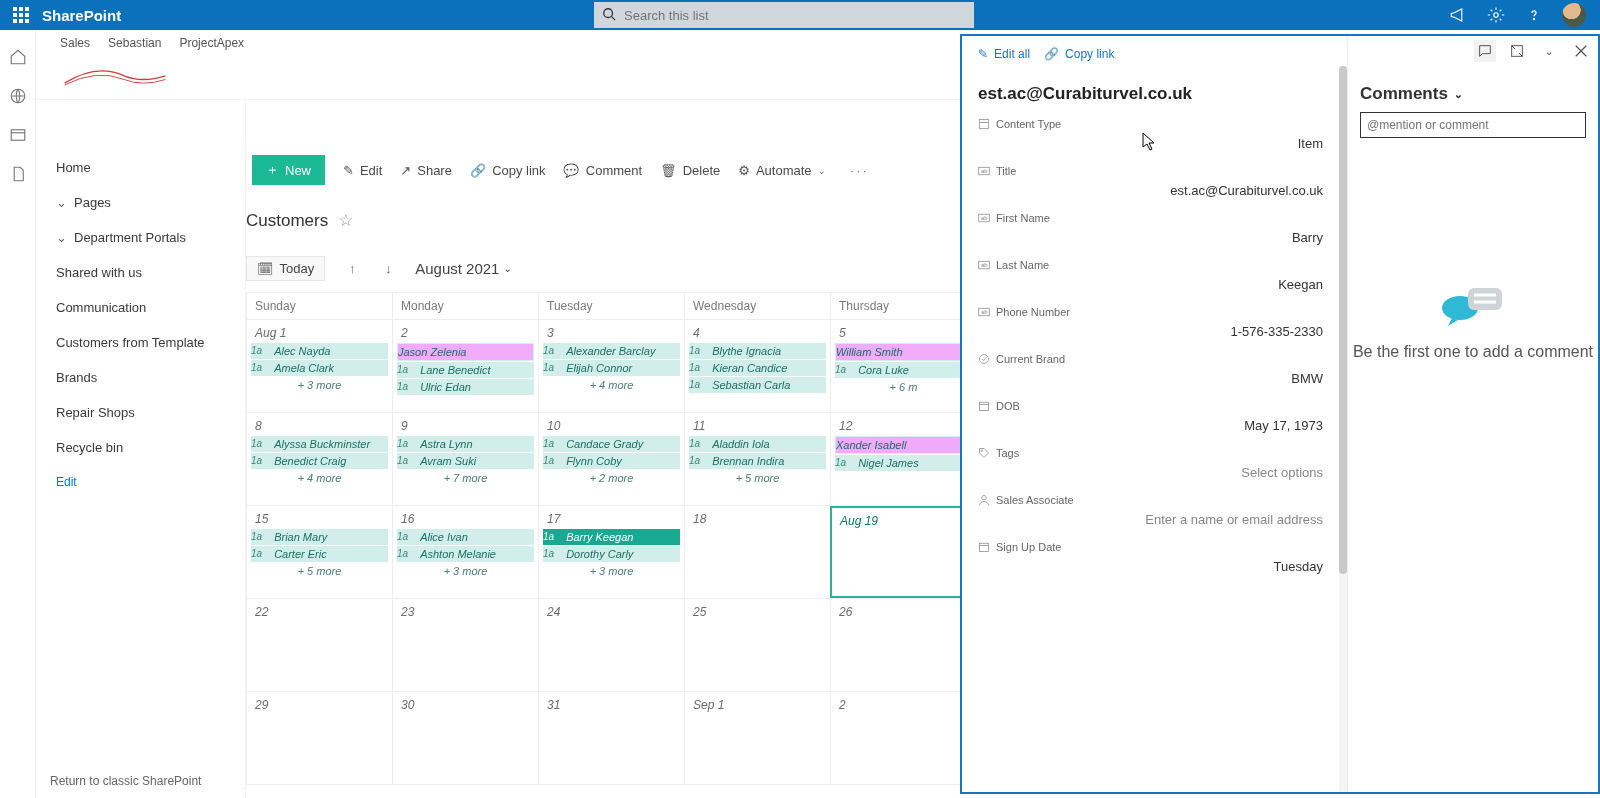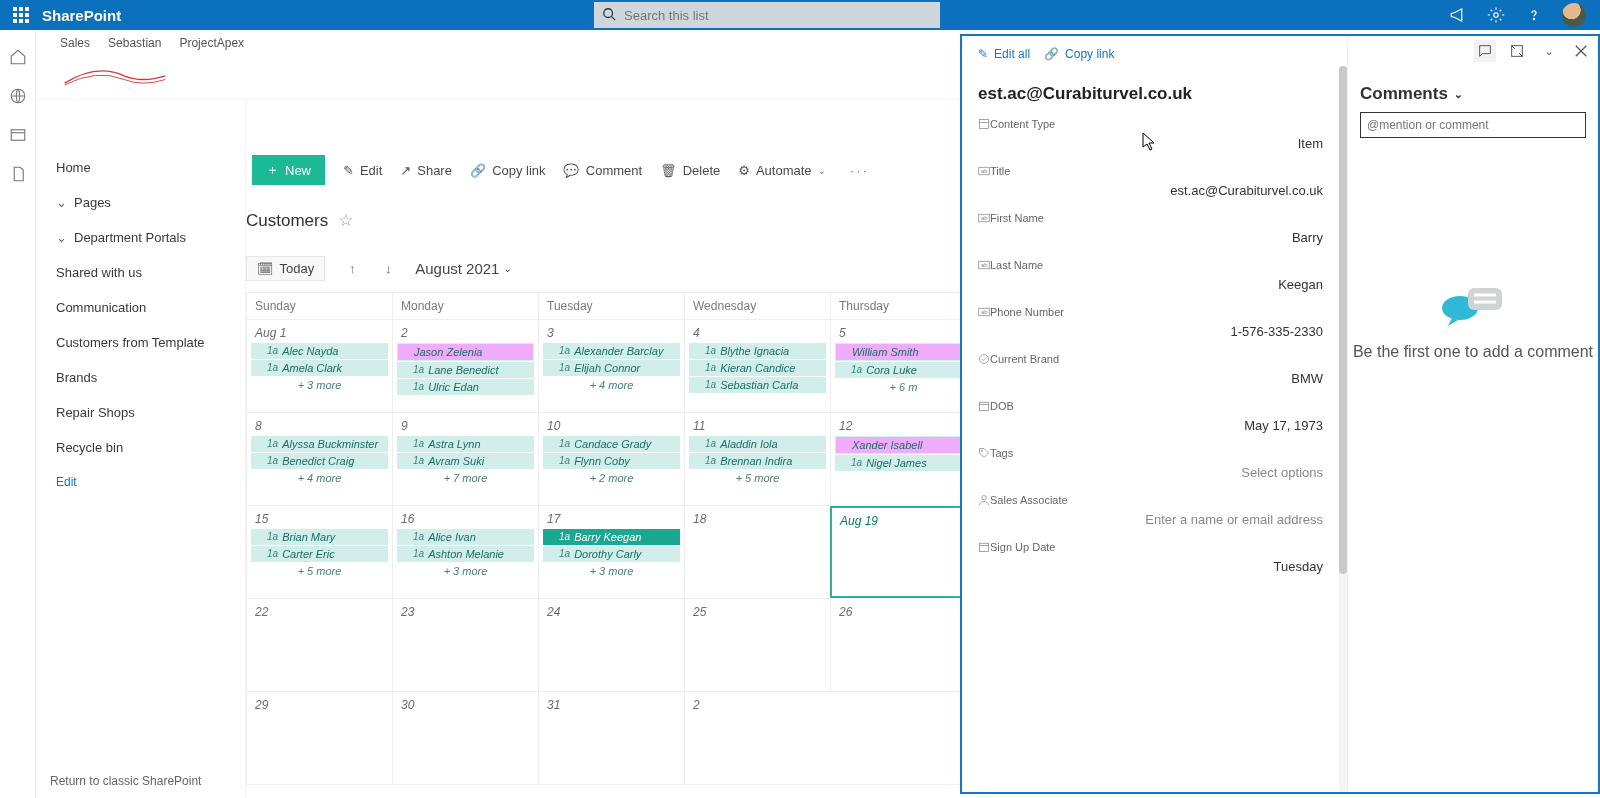--- a/index.html
+++ b/index.html
@@ -5,21 +5,21 @@
 * { margin: 0; padding: 0; box-sizing: border-box; font-family: "Segoe UI", Arial, sans-serif; }
 body { width: 1600px; height: 798px; overflow: hidden; background: #ffffff; color: #323130; font-size: 13px; position: relative; }
 
 
 .topbar { height: 30px; background: #0c71bd; display: flex; align-items: center; color: #fff; padding: 0 6px; }
 .waffle { width: 30px; height: 30px; display:flex; align-items:center; justify-content:center; cursor:pointer; }
 .waffle-grid { width:16px; height:16px; display:grid; grid-template-columns:repeat(3,4px); grid-template-rows:repeat(3,4px); gap:2px; }
 .waffle-grid span { background:#fff; }
 .brand { font-size: 15px; font-weight:600; margin-left: 6px; }
 .searchwrap { margin-left: auto; margin-right: auto; position: absolute; left: 594px; top:2px; }
-.searchbox { width: 346px; height: 26px; background: #cfd7dd; border:none; padding-left: 30px; font-size:13px; color:#333; }
+.searchbox { width: 380px; height: 26px; background: #cfd7dd; border:none; padding-left: 30px; font-size:13px; color:#333; }
 .searchwrap .sicon { position:absolute; left:8px; top:5px; color:#333; }
 .topright { margin-left:auto; display:flex; align-items:center; gap:18px; padding-right:8px; }
 .topicon { width:20px; height:20px; display:flex; align-items:center; justify-content:center; cursor:pointer; }
 .avatar { width:24px; height:24px; border-radius:50%; background: radial-gradient(circle at 40% 30%, #e2b98f 0 40%, #4a5a4a 42% 100%); }
 
 
 .lane { position:absolute; left:0; top:30px; width:36px; height:calc(100% - 30px); background:#fff; border-right:1px solid #eee; display:flex; flex-direction:column; align-items:center; gap:18px; padding-top:18px; }
 .laneicon { color:#5a5a5a; cursor:pointer; }
 
 
@@ -54,37 +54,37 @@
 .monthlabel { font-size:15px; color:#444; display:flex; align-items:center; gap:4px; cursor:pointer;}
 
 
 .calendar { position:absolute; left:246px; top:292px; right:0; }
 .chead { display:grid; grid-template-columns:repeat(5, 146px); border-top:1px solid #eee; border-bottom:1px solid #eee;}
 .chead div { padding:6px 8px; font-size:12px; color:#7a7a7a; border-left:1px solid #eee;}
 .row { display:grid; grid-template-columns:repeat(5, 146px); border-bottom:1px solid #eee;}
 .cell { min-height:92px; border-left:1px solid #eee; padding:4px 4px 2px 4px; position:relative;font-style:italic;}
 .dnum { font-size:12px; color:#6b6b6b; padding:2px 4px;}
 .dnum.today { color:#007a65;}
-.ev { background:#d2eeea; color:#1a6e63; font-size:11px; padding:2px 16px; margin:1px 0; white-space:nowrap; overflow:hidden; text-overflow:ellipsis; cursor:pointer; display:flex; gap:4px;}
+.ev { background:#d2eeea; color:#1a6e63; font-size:11px; padding:2px 0; margin:1px 0; white-space:nowrap; overflow:hidden; text-overflow:ellipsis; cursor:pointer; display:flex; gap:12px;}
 .ev .etime { color:#38857a; font-size:10px;}
 .ev.sel { background:#1ba892; color:#fff; }
 .ev.sel .etime { color:#eaf8f5;}
 .ev.white { background:#f0abfc; color:#1a6e63; border:1px solid #d2eeea;}
 .more { color:#4a7f76; font-size:11px; text-align:center; padding:2px 0; cursor:pointer;}
 .cell.today { border:2px solid #29b39b; border-left:2px solid #29b39b;}
 
 
 .panel { position:absolute; right:0; top:34px; width:640px; bottom:4px; background:#fff; border:2px solid #1577c4; display:flex;}
 .panel-main { width:386px; border-right:1px solid #eee; position:relative; overflow:hidden;}
 .panel-main-inner { position:absolute; inset:0 8px 0 0; overflow-y:auto; padding:0 16px 10px 16px;}
 .panel-cmd { position:sticky; top:0; background:#fff; display:flex; align-items:center; gap:14px; height:30px; padding-top:6px; z-index:2;}
 .panel-cmd a { display:flex; align-items:center; gap:6px; color:#1577c4; font-size:12px; cursor:pointer;}
 .ptitle { font-size:17px; font-weight:600; margin:18px 0 8px 0; color:#222;}
 .field { margin:14px 0 4px 0;}
-.flabel { display:flex; align-items:center; font-size:11px; color:#666;}
+.flabel { display:flex; align-items:center; gap:6px; font-size:11px; color:#666;}
 .flabel svg, .flabel .fi { width:12px; height:12px; color:#888;}
 .fval { font-size:13px; color:#333; margin-top:6px;text-align:right;}
 .fval.ph { color:#888; }
 .panel-scroll { position:absolute; right:0; top:30px; width:8px; bottom:0; background:#f4f4f4;}
 .panel-scroll .thumb { position:absolute; left:0; width:8px; background:#c9c9c9; border-radius:4px;}
 
 .panel-right { flex:1; display:flex; flex-direction:column; position:relative;}
 .panel-topicons { position:absolute; right:6px; top:4px; display:flex; gap:10px; align-items:center;}
 .panel-topicons .pbtn { width:22px; height:22px; display:flex; align-items:center; justify-content:center; cursor:pointer; color:#555;}
 .panel-topicons .pbtn.active { background:#f2f2f2;}
@@ -462,20 +462,23 @@
         <div class="cell">
           <div class="dnum">29</div>
         </div>
         <div class="cell">
           <div class="dnum">30</div>
         </div>
         <div class="cell">
           <div class="dnum">31</div>
         </div>
         <div class="cell">
+          <div class="dnum">Sep 1</div>
+        </div>
+        <div class="cell">
           <div class="dnum">2</div>
         </div>
       </div>
     </div>
 </div>
 
 <div class="cursor">
   <svg width="16" height="20" viewBox="0 0 16 20">
       <path d="M1 1 L1 15 L5 12 L8 18 L10 17 L7 11 L12 11 Z" fill="#fff" stroke="#000" stroke-width="1"></path>
     </svg>

